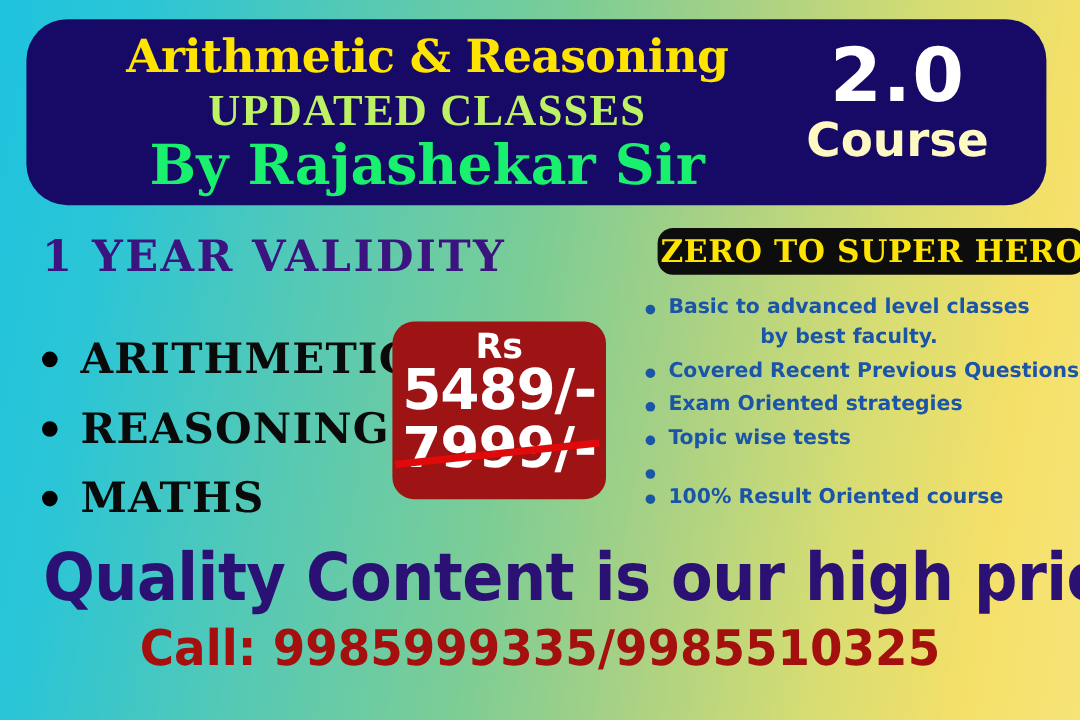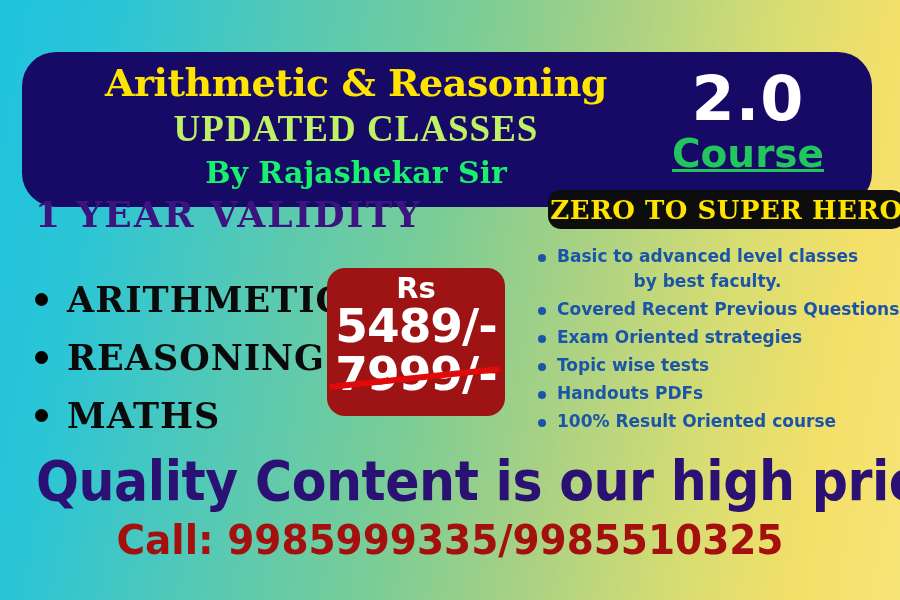--- a/index.html
+++ b/index.html
@@ -32,21 +32,20 @@
   
   .header-panel {
     position: absolute;
     left: 22px;
     top: 16px;
     width: 850px;
     height: 155px;
     background: #170a66;
     border-radius: 34px;
     box-sizing: border-box;
-    margin-top: 36px;
   }
 
   .header-left {
     position: absolute;
     left: 14px;
     top: 8px;
     width: 640px;
     text-align: center;
   }
 
@@ -65,21 +64,21 @@
     font-size: 37px;
     line-height: 45px;
     color: #bef264;
     letter-spacing: 1px;
     white-space: nowrap;
     text-align: center;
   }
   .line-author {
     font-family: "DejaVu Serif", serif;
     font-weight: bold;
-    font-size: 30px;
+    font-size: 46px;
     line-height: 44px;
     color: #18f06e;
     letter-spacing: 0px;
     white-space: nowrap;
   }
 
   .header-right {
     position: absolute;
     right: 26px;
     top: 14px;
@@ -92,23 +91,22 @@
     font-size: 62px;
     line-height: 66px;
     color: #ffffff;
     letter-spacing: 1px;
   }
   .version-word {
     font-family: "DejaVu Sans", sans-serif;
     font-weight: bold;
     font-size: 39px;
     line-height: 44px;
-    color: #22c55e;
+    color: #fef9c3;
     letter-spacing: 0px;
-    text-decoration: underline;
   }
 
   
   .validity {
     position: absolute;
     left: 35px;
     top: 192px;
     font-family: "DejaVu Serif", serif;
     font-weight: bold;
     font-size: 36px;
@@ -371,21 +369,20 @@
     <li class="feature-item">
       <span class="feature-dot"></span>
       <span class="feature-text">Exam Oriented strategies</span>
     </li>
     <li class="feature-item">
       <span class="feature-dot"></span>
       <span class="feature-text">Topic wise tests</span>
     </li>
     <li class="feature-item">
       <span class="feature-dot"></span>
-      <span class="feature-text">Handouts PDFs</span>
     </li>
     <li class="feature-item">
       <span class="feature-dot"></span>
       <span class="feature-text">100% Result Oriented course</span>
     </li>
   </ul>
 
   <div class="tagline">Quality Content is our high priority</div>
 
   <div class="call-row">

